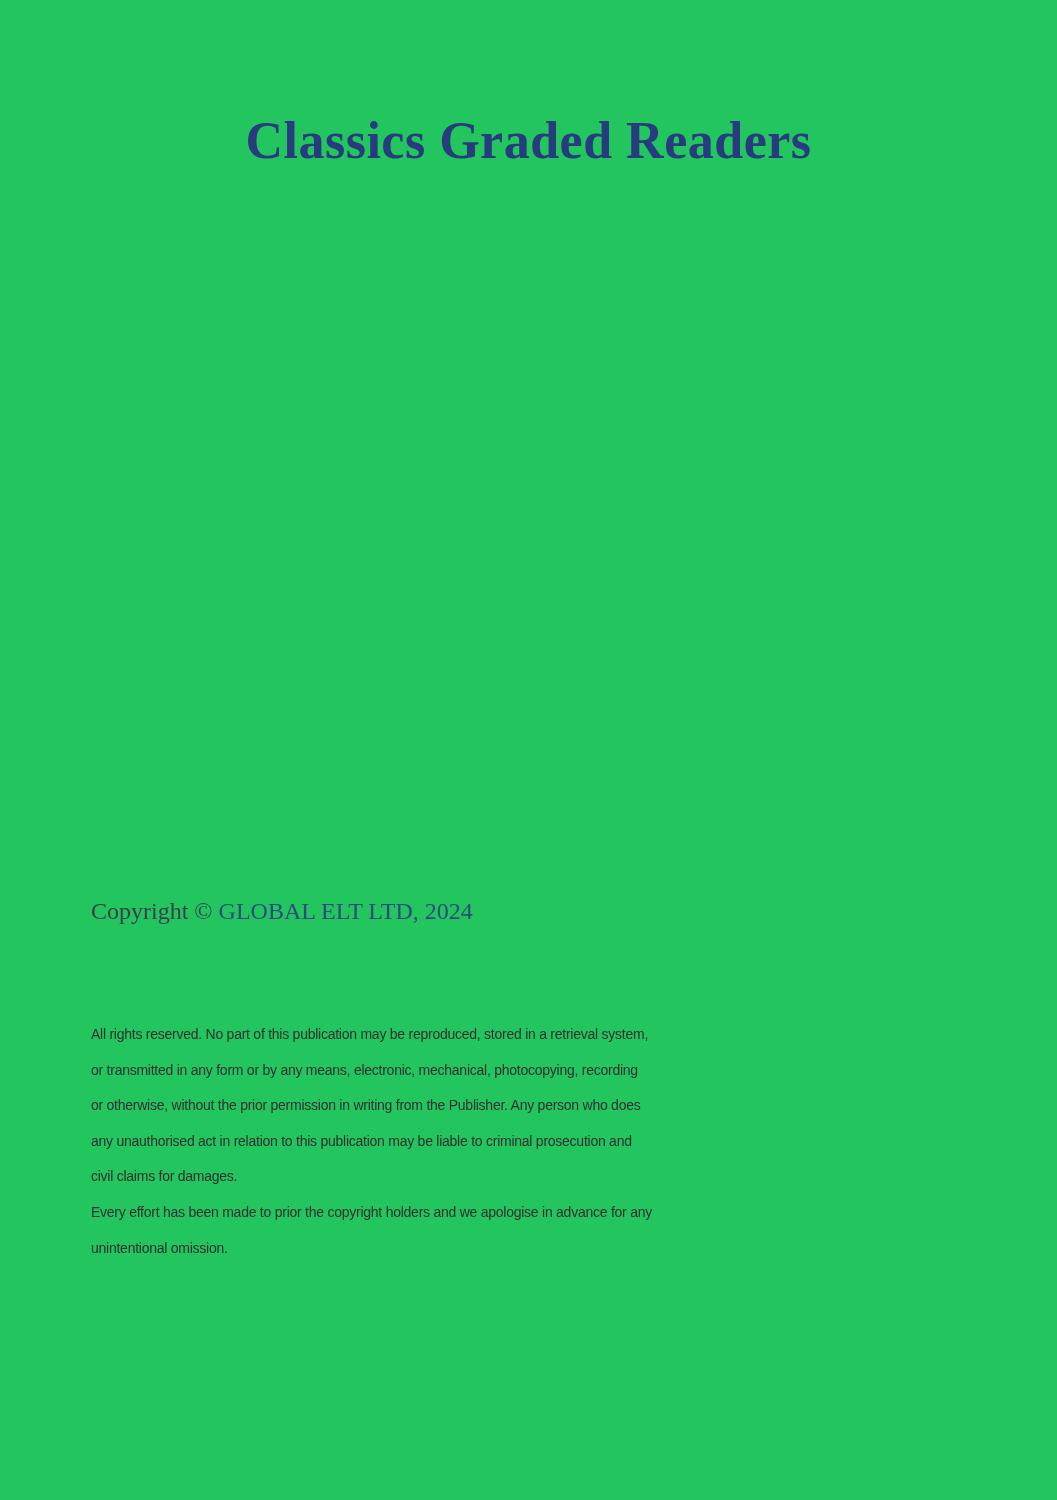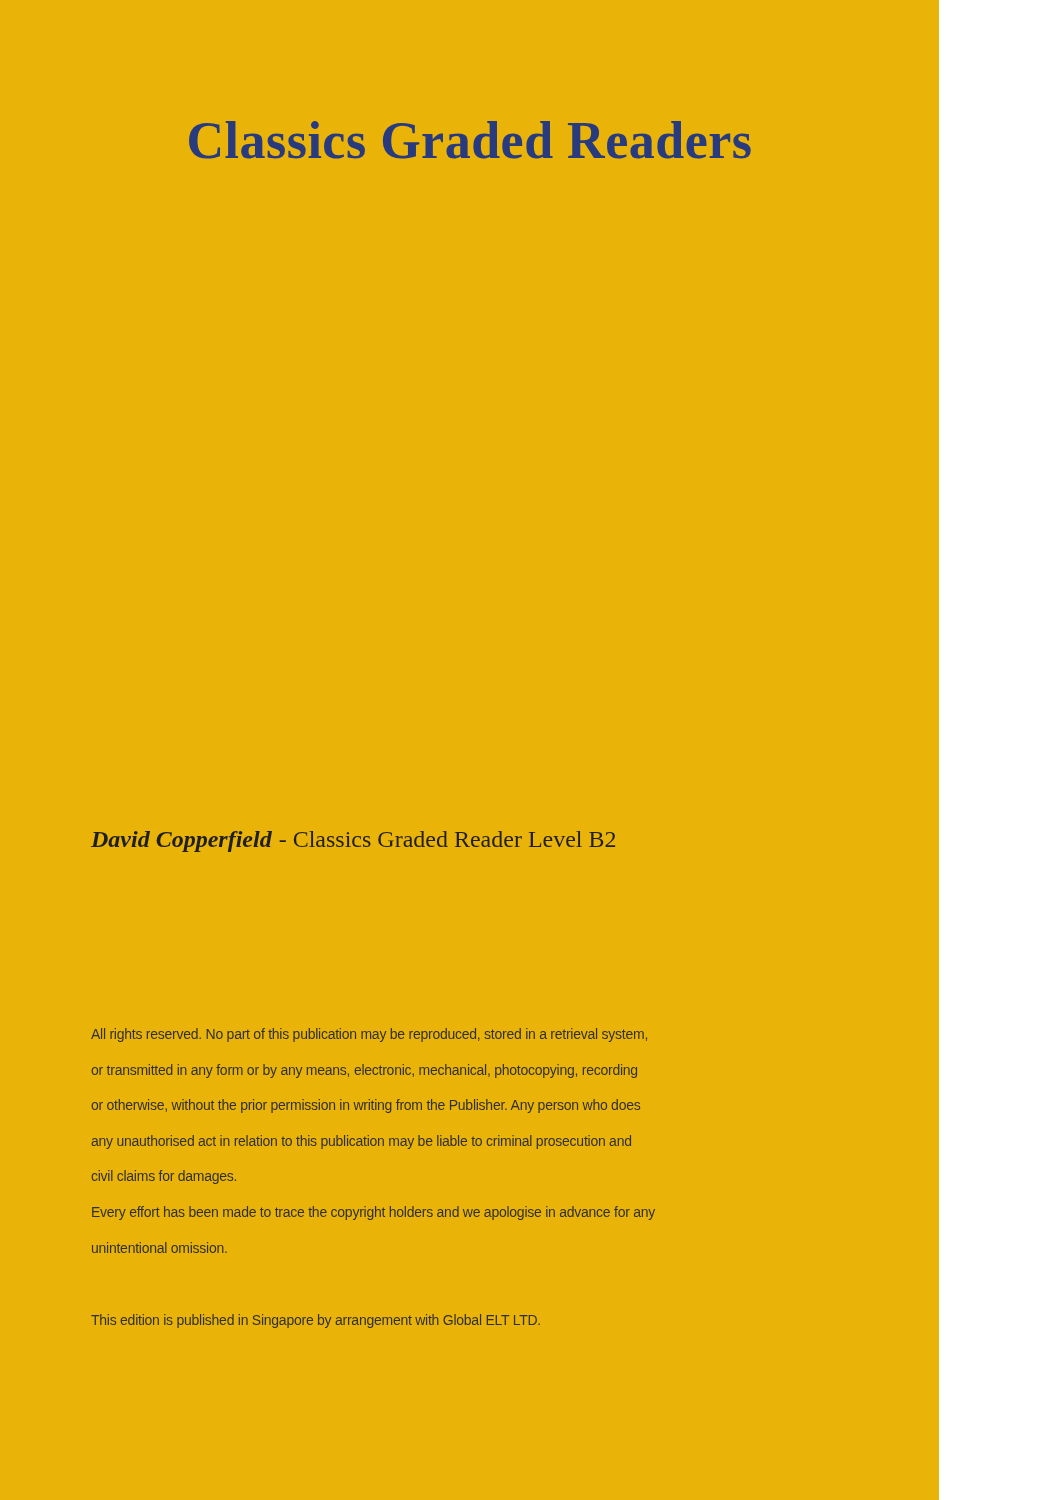--- a/index.html
+++ b/index.html
@@ -2,23 +2,23 @@
 <html><head>
 <meta charset="utf-8">
 <style>
   html, body {
     margin: 0;
     padding: 0;
     background: #ffffff;
   }
   .page {
     position: relative;
-    width: 939px;
+    width: 1057px;
     height: 1500px;
-    background: #eab308;
+    background: #22c55e;
     overflow: hidden;
     font-family: "Liberation Sans", sans-serif;
   }
 
   
   .book-series-title {
     position: absolute;
     top: 76px;
     left: 0;
     width: 100%;
@@ -98,29 +98,28 @@
   .para-edition  { top: 1289px; }
 </style>
 </head>
 <body>
 
 <div class="page">
 
   <h1 class="book-series-title">Classics Graded Readers</h1>
 
 
-  <div class="book-line">
-    <span class="book-title">David Copperfield</span><span class="book-separator">- </span><span>Classics Graded Reader Level B2</span>
+
+  <div class="copyright-line">
+    <span>Copyright © </span><span class="copyright-holder">GLOBAL ELT LTD, 2024</span>
   </div>
-
 
   <p class="para para-rights">All rights reserved. No part of this publication may be reproduced, stored in a retrieval system,
 or transmitted in any form or by any means, electronic, mechanical, photocopying, recording
 or otherwise, without the prior permission in writing from the Publisher. Any person who does
 any unauthorised act in relation to this publication may be liable to criminal prosecution and
 civil claims for damages.</p>
 
-  <p class="para para-effort">Every effort has been made to trace the copyright holders and we apologise in advance for any
+  <p class="para para-effort">Every effort has been made to prior the copyright holders and we apologise in advance for any
 unintentional omission.</p>
 
-  <p class="para para-edition">This edition is published in Singapore by arrangement with Global ELT LTD.</p>
 
 </div>
 
 </body></html>

